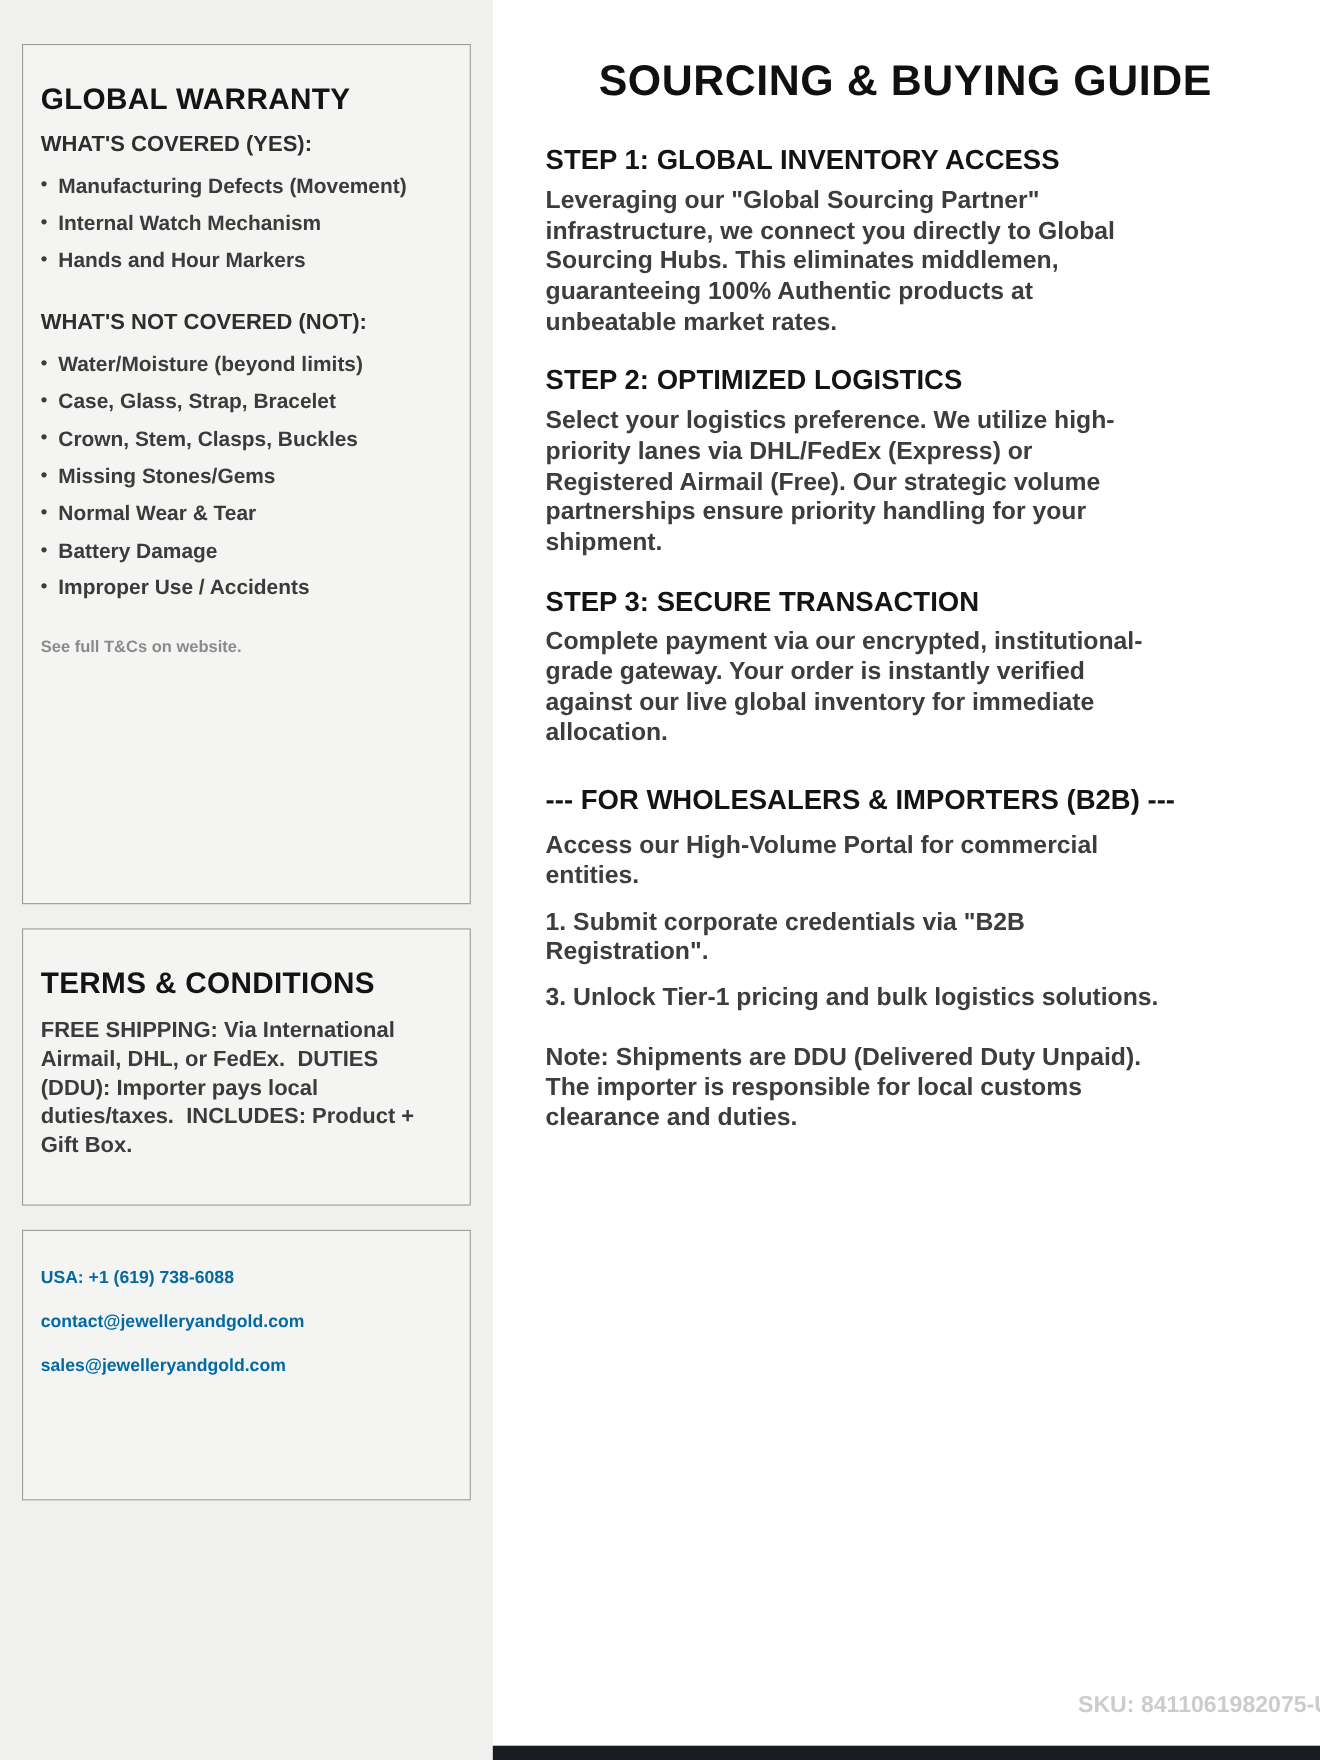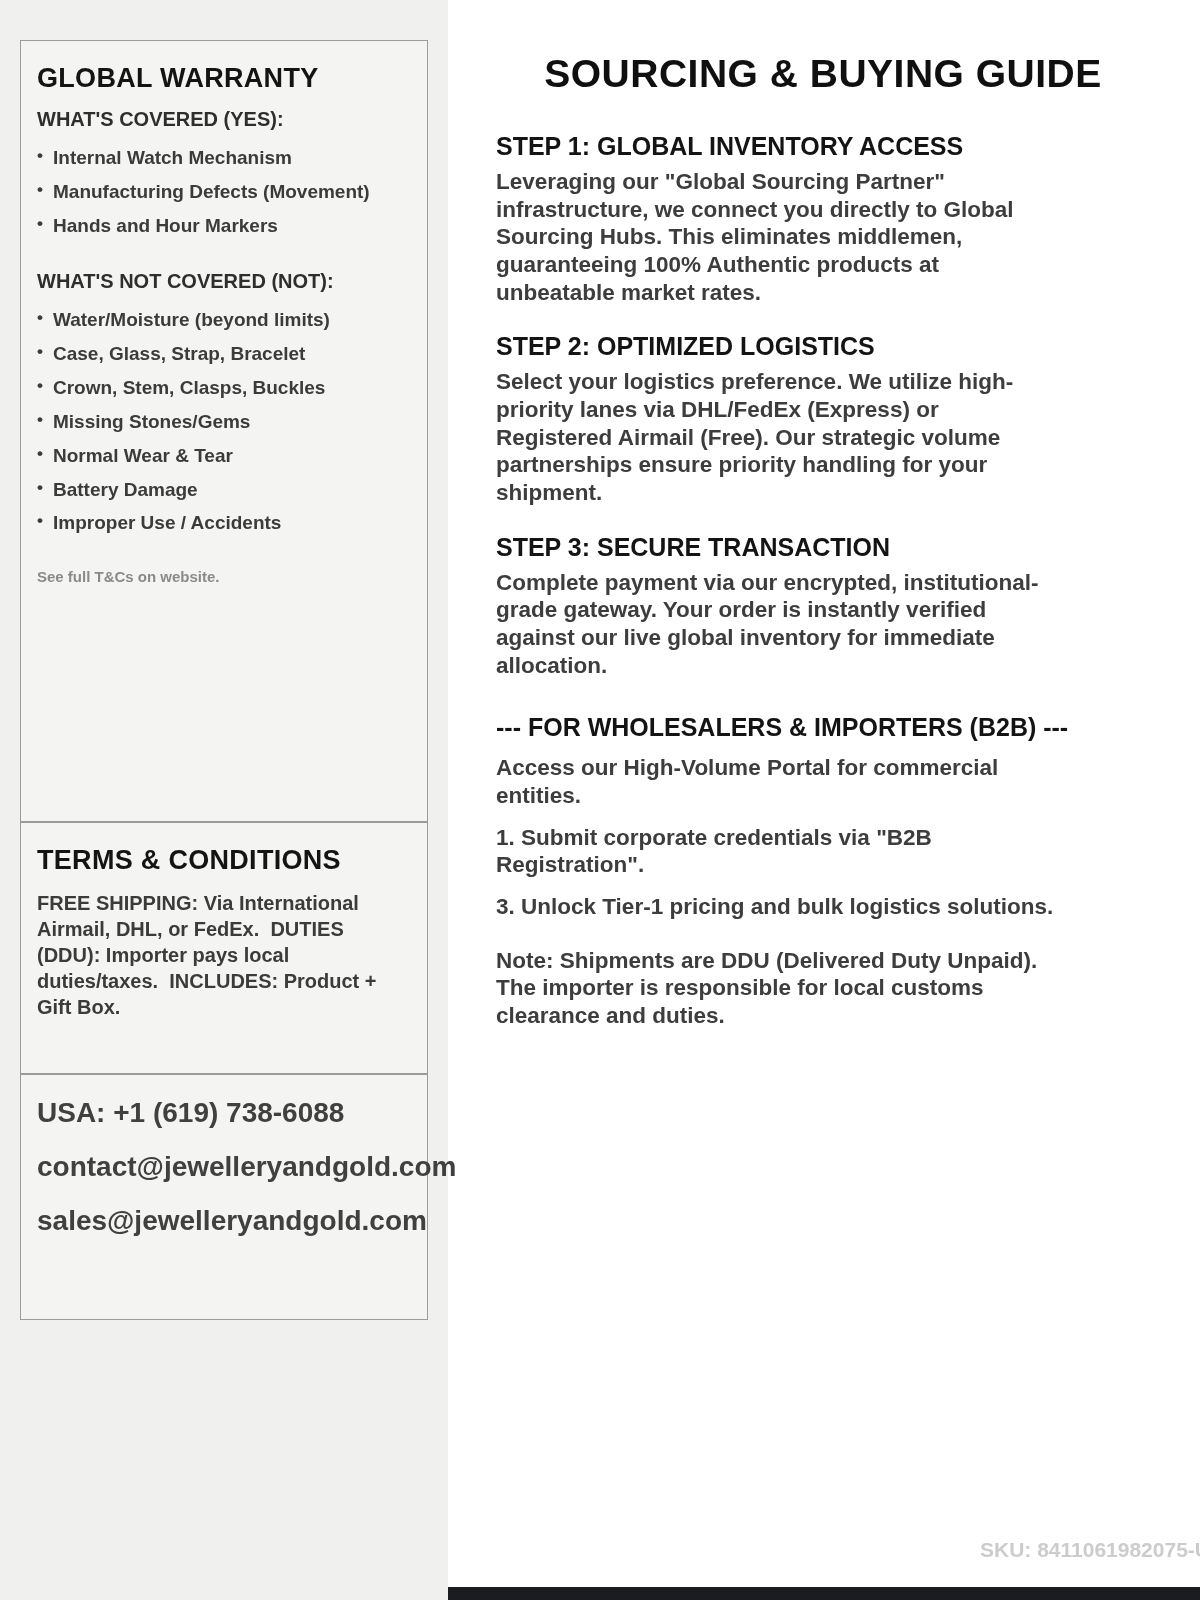--- a/index.html
+++ b/index.html
@@ -15,21 +15,22 @@
   
   .sidebar {
     position:absolute; left:0; top:0;
     width:448px; height:1600px;
     background:#f0f0ef;
     padding:40px 20px 0 20px;
   }
   .box {
     background:#f4f4f3;
     border:1px solid #9b9b9b;
-    padding:22px 16px;
+    padding:34px 16px;
+    margin-bottom:22px;
   }
   .box-warranty { height:782px; }
   .box-terms    { height:252px; }
   .box-contact  { height:246px; }
 
   .box-title {
     font-size:27px; font-weight:800; color:#141414;
     letter-spacing:0.3px; margin-bottom:14px;
   }
   .sub-title {
@@ -46,21 +47,21 @@
     font-size:17px; color:#3b3b3b;
   }
   .footnote {
     font-size:15px; font-weight:600; color:#8a8a8a; margin-top:18px;
   }
   .terms-body {
     font-size:20px; font-weight:600; color:#3b3b3b;
     line-height:1.3; white-space:pre-wrap;
   }
   .contact-line {
-    font-size:28px; font-weight:700; color:#404040;
+    font-size:16px; font-weight:700; color:#0369a1;
     margin-bottom:22px;
   }
 
   
   .main {
     margin-left:448px;
     padding:52px 50px 0 48px;
     position:relative;
   }
   .page-title {
@@ -101,22 +102,22 @@
 </head>
 <body>
 
 <aside class="sidebar">
 
   <section class="box box-warranty">
     <h2 class="box-title">GLOBAL WARRANTY</h2>
 
     <h3 class="sub-title">WHAT'S COVERED (YES):</h3>
     <ul class="bullet-list">
+      <li>Manufacturing Defects (Movement)</li>
       <li>Internal Watch Mechanism</li>
-      <li>Manufacturing Defects (Movement)</li>
       <li>Hands and Hour Markers</li>
     </ul>
 
     <h3 class="sub-title">WHAT'S NOT COVERED (NOT):</h3>
     <ul class="bullet-list">
       <li>Water/Moisture (beyond limits)</li>
       <li>Case, Glass, Strap, Bracelet</li>
       <li>Crown, Stem, Clasps, Buckles</li>
       <li>Missing Stones/Gems</li>
       <li>Normal Wear &amp; Tear</li>

